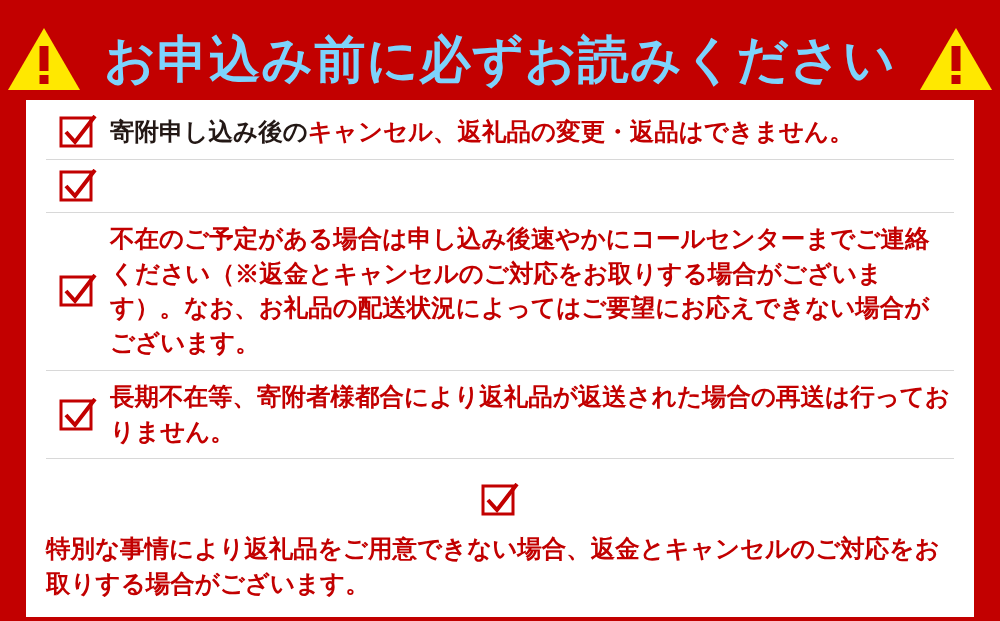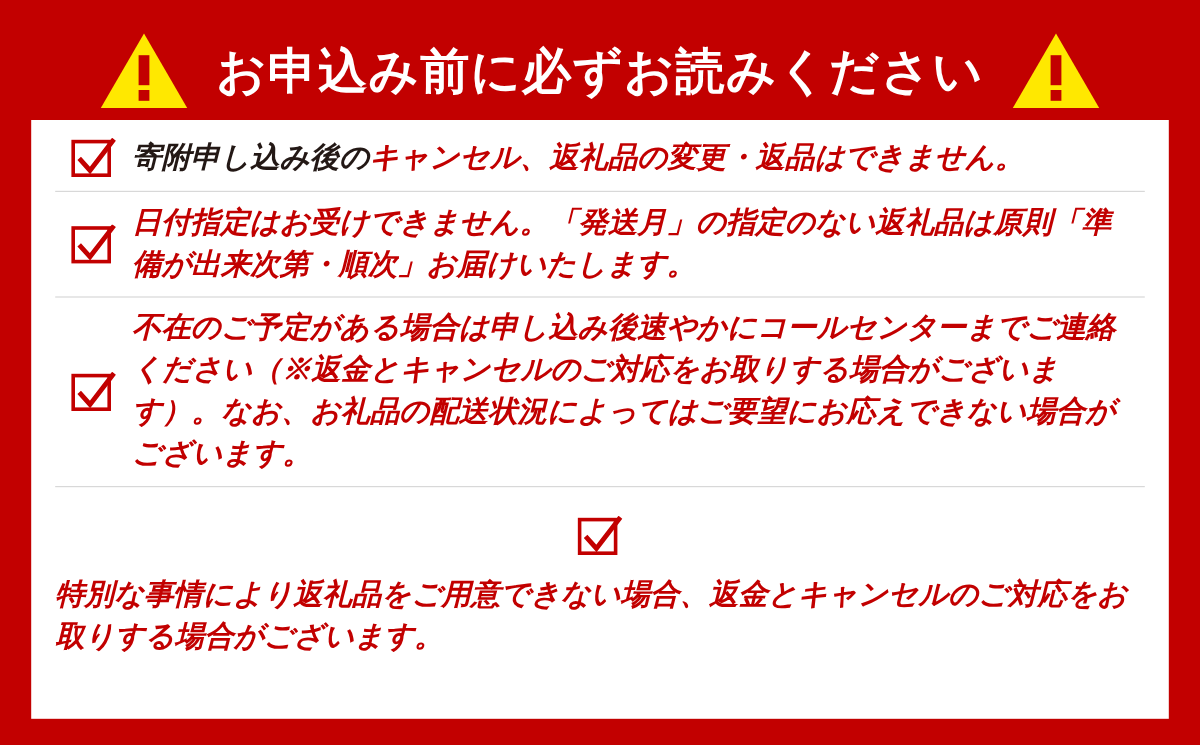--- a/index.html
+++ b/index.html
@@ -36,36 +36,36 @@
     width: 76px;
     height: 66px;
     flex: 0 0 auto;
   }
   .warn-icon svg {
     display: block;
     width: 76px;
     height: 66px;
   }
   .header-title {
-    color: #ffffff;
-    font-size: 41px;
+    color: #7dd3fc;
+    font-size: 51px;
     font-weight: bold;
     letter-spacing: 1px;
     white-space: nowrap;
     line-height: 1;
   }
   
   .card {
     background: #ffffff;
     flex: 1 1 auto;
     box-sizing: border-box;
     padding: 6px 20px 6px 20px;
     display: flex;
     flex-direction: column;
-    font-style: italic;
+    justify-content: center;
   }
   .note-row {
     display: flex;
     align-items: flex-start;
     border-bottom: 1px solid #d8d8d8;
     padding: 9px 0 9px 0;
   }
   .note-row:last-child {
     border-bottom: none;
     flex-direction: column;
@@ -139,35 +139,45 @@
 
     <div class="note-row">
       <div class="check-cell">
         <span class="check-box">
           <svg viewBox="0 0 38 34" xmlns="http://www.w3.org/2000/svg">
             <rect x="2" y="3" width="30" height="28" fill="#ffffff" stroke="#c20000" stroke-width="3"></rect>
             <polyline points="7,17 16,27 36,1" fill="none" stroke="#c20000" stroke-width="4"></polyline>
           </svg>
         </span>
       </div>
-      <div class="note-text"><span>日付指定はお受けできません。「発送月」の指定のない返礼品は原則「準備が出来次第・順次」お届けいたします。</span></div>
     </div>
 
     <div class="note-row">
       <div class="check-cell">
         <span class="check-box">
           <svg viewBox="0 0 38 34" xmlns="http://www.w3.org/2000/svg">
             <rect x="2" y="3" width="30" height="28" fill="#ffffff" stroke="#c20000" stroke-width="3"></rect>
             <polyline points="7,17 16,27 36,1" fill="none" stroke="#c20000" stroke-width="4"></polyline>
           </svg>
         </span>
       </div>
       <div class="note-text"><span>不在のご予定がある場合は申し込み後速やかにコールセンターまでご連絡ください（※返金とキャンセルのご対応をお取りする場合がございます）。なお、お礼品の配送状況によってはご要望にお応えできない場合がございます。</span></div>
     </div>
 
+    <div class="note-row">
+      <div class="check-cell">
+        <span class="check-box">
+          <svg viewBox="0 0 38 34" xmlns="http://www.w3.org/2000/svg">
+            <rect x="2" y="3" width="30" height="28" fill="#ffffff" stroke="#c20000" stroke-width="3"></rect>
+            <polyline points="7,17 16,27 36,1" fill="none" stroke="#c20000" stroke-width="4"></polyline>
+          </svg>
+        </span>
+      </div>
+      <div class="note-text"><span>長期不在等、寄附者様都合により返礼品が返送された場合の再送は行っておりません。</span></div>
+    </div>
 
     <div class="note-row">
       <div class="check-cell">
         <span class="check-box">
           <svg viewBox="0 0 38 34" xmlns="http://www.w3.org/2000/svg">
             <rect x="2" y="3" width="30" height="28" fill="#ffffff" stroke="#c20000" stroke-width="3"></rect>
             <polyline points="7,17 16,27 36,1" fill="none" stroke="#c20000" stroke-width="4"></polyline>
           </svg>
         </span>
       </div>

